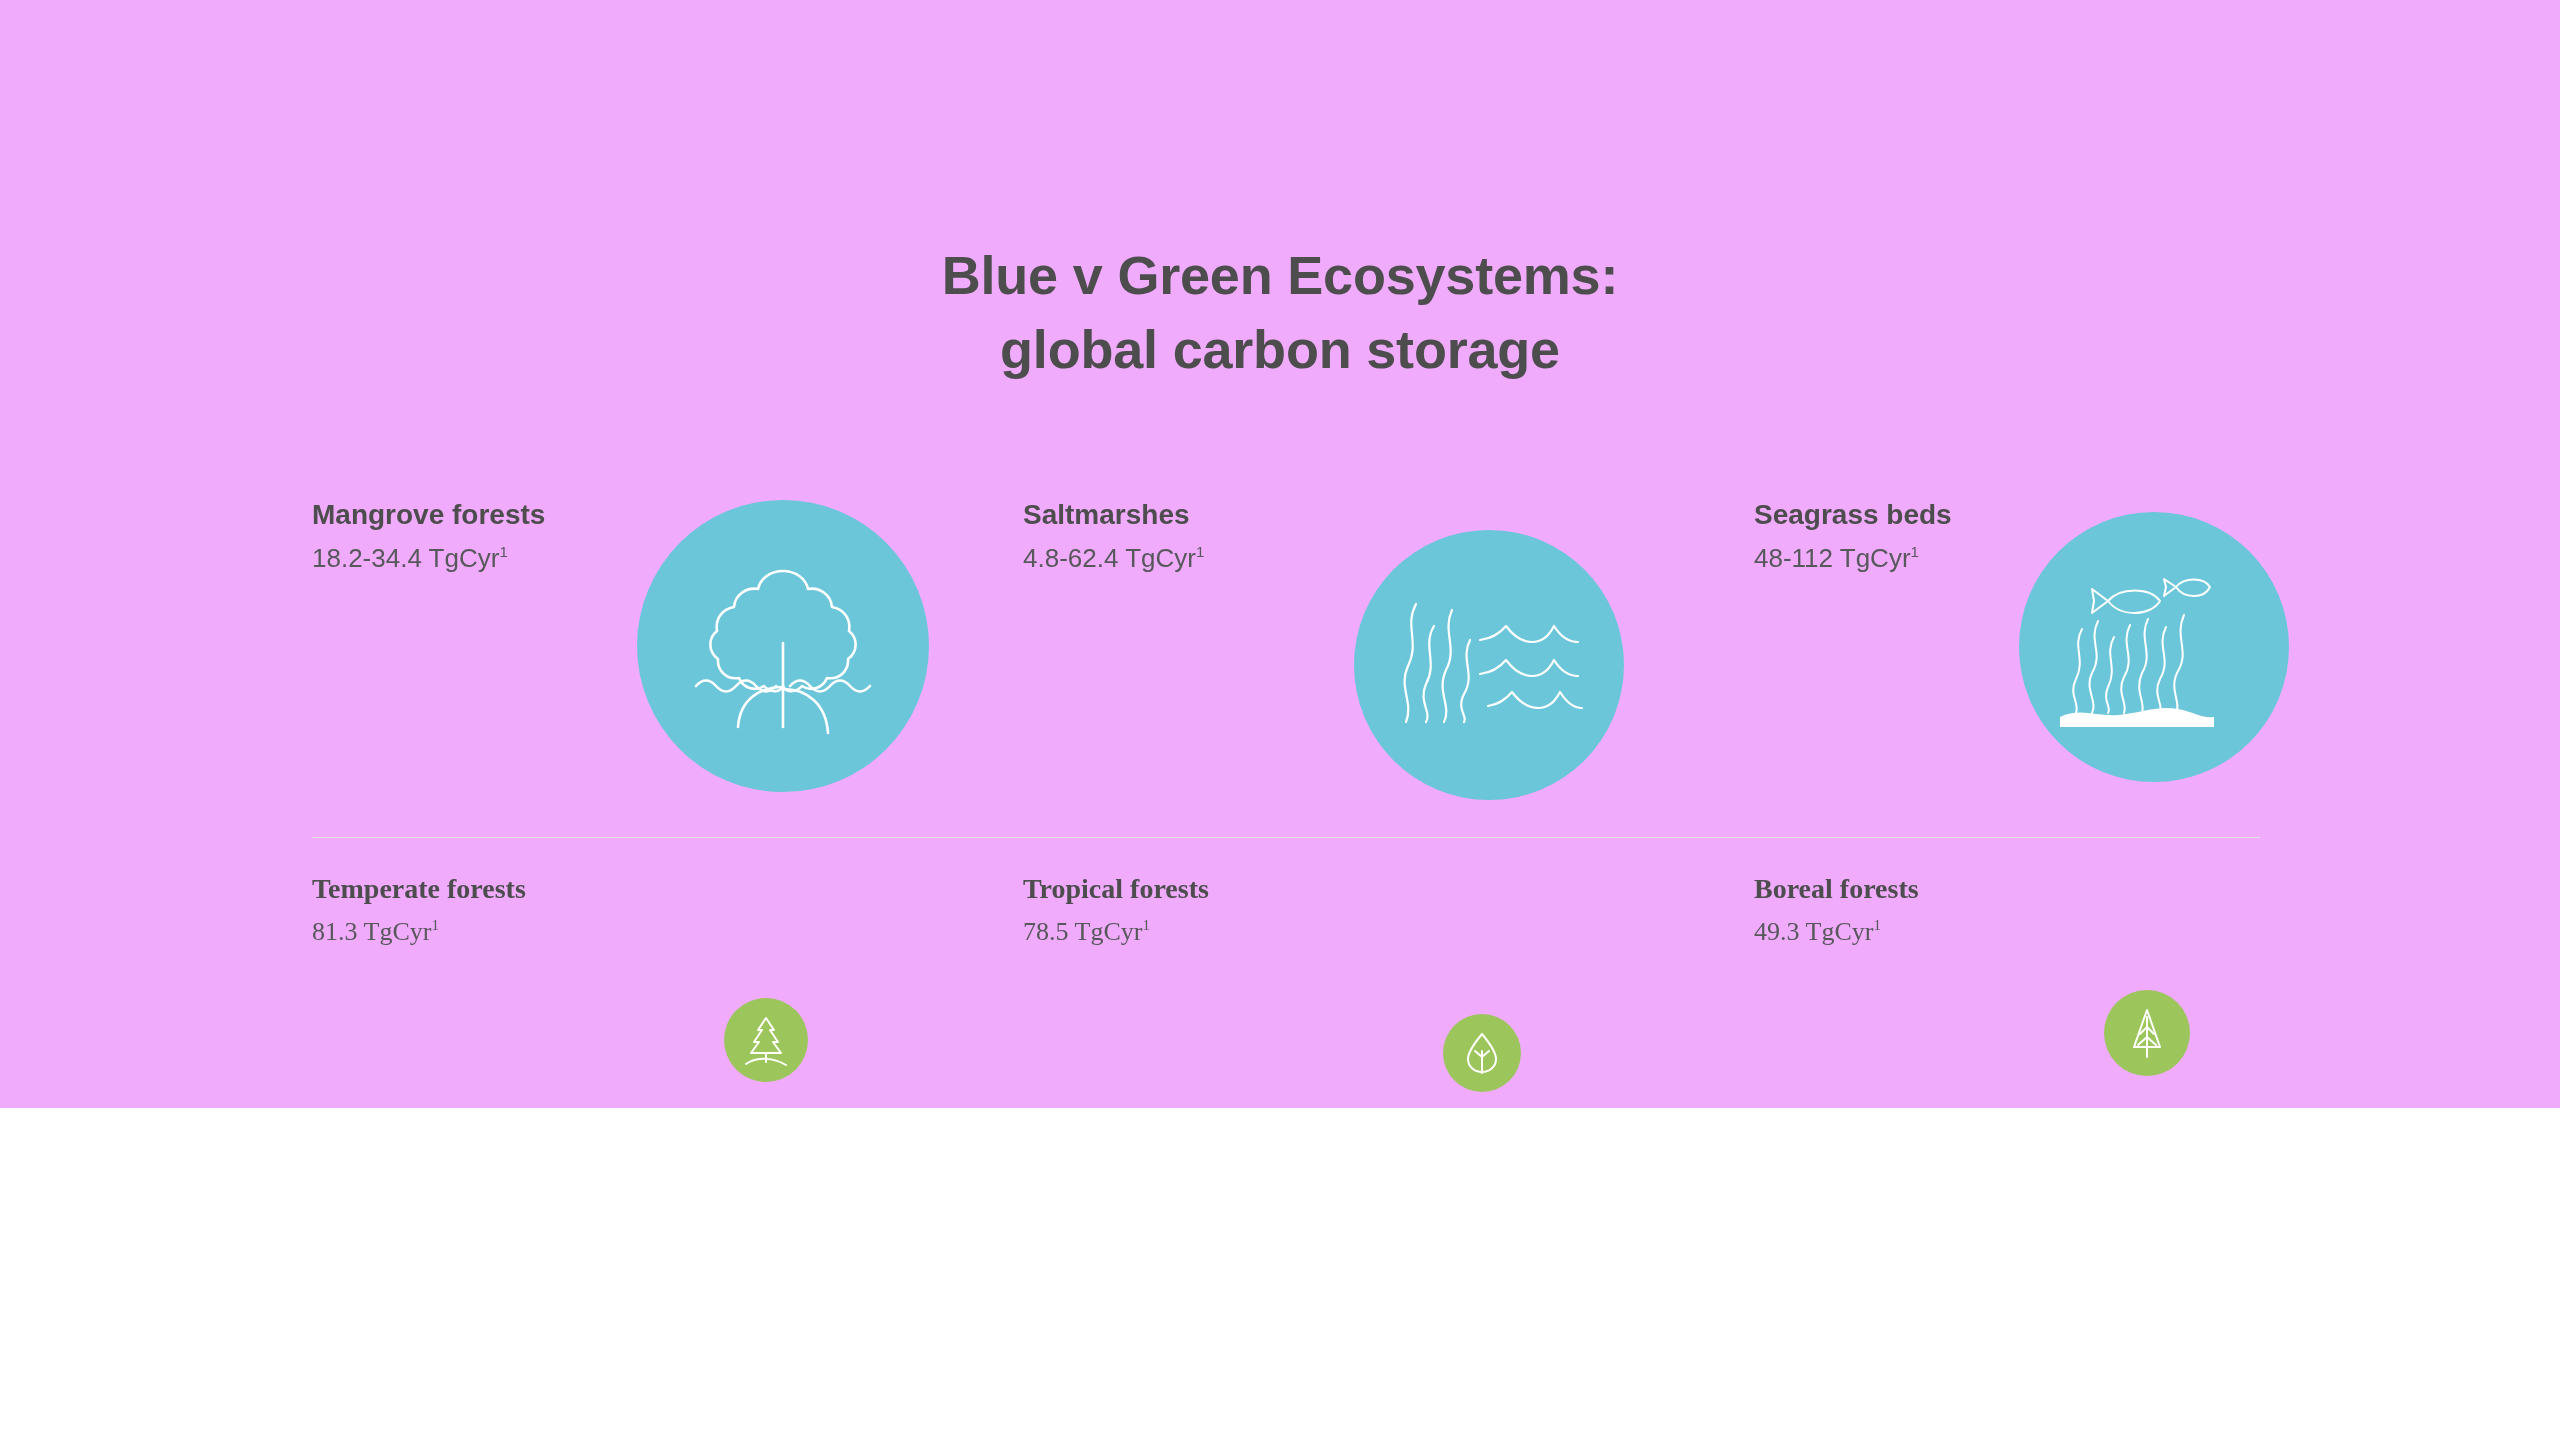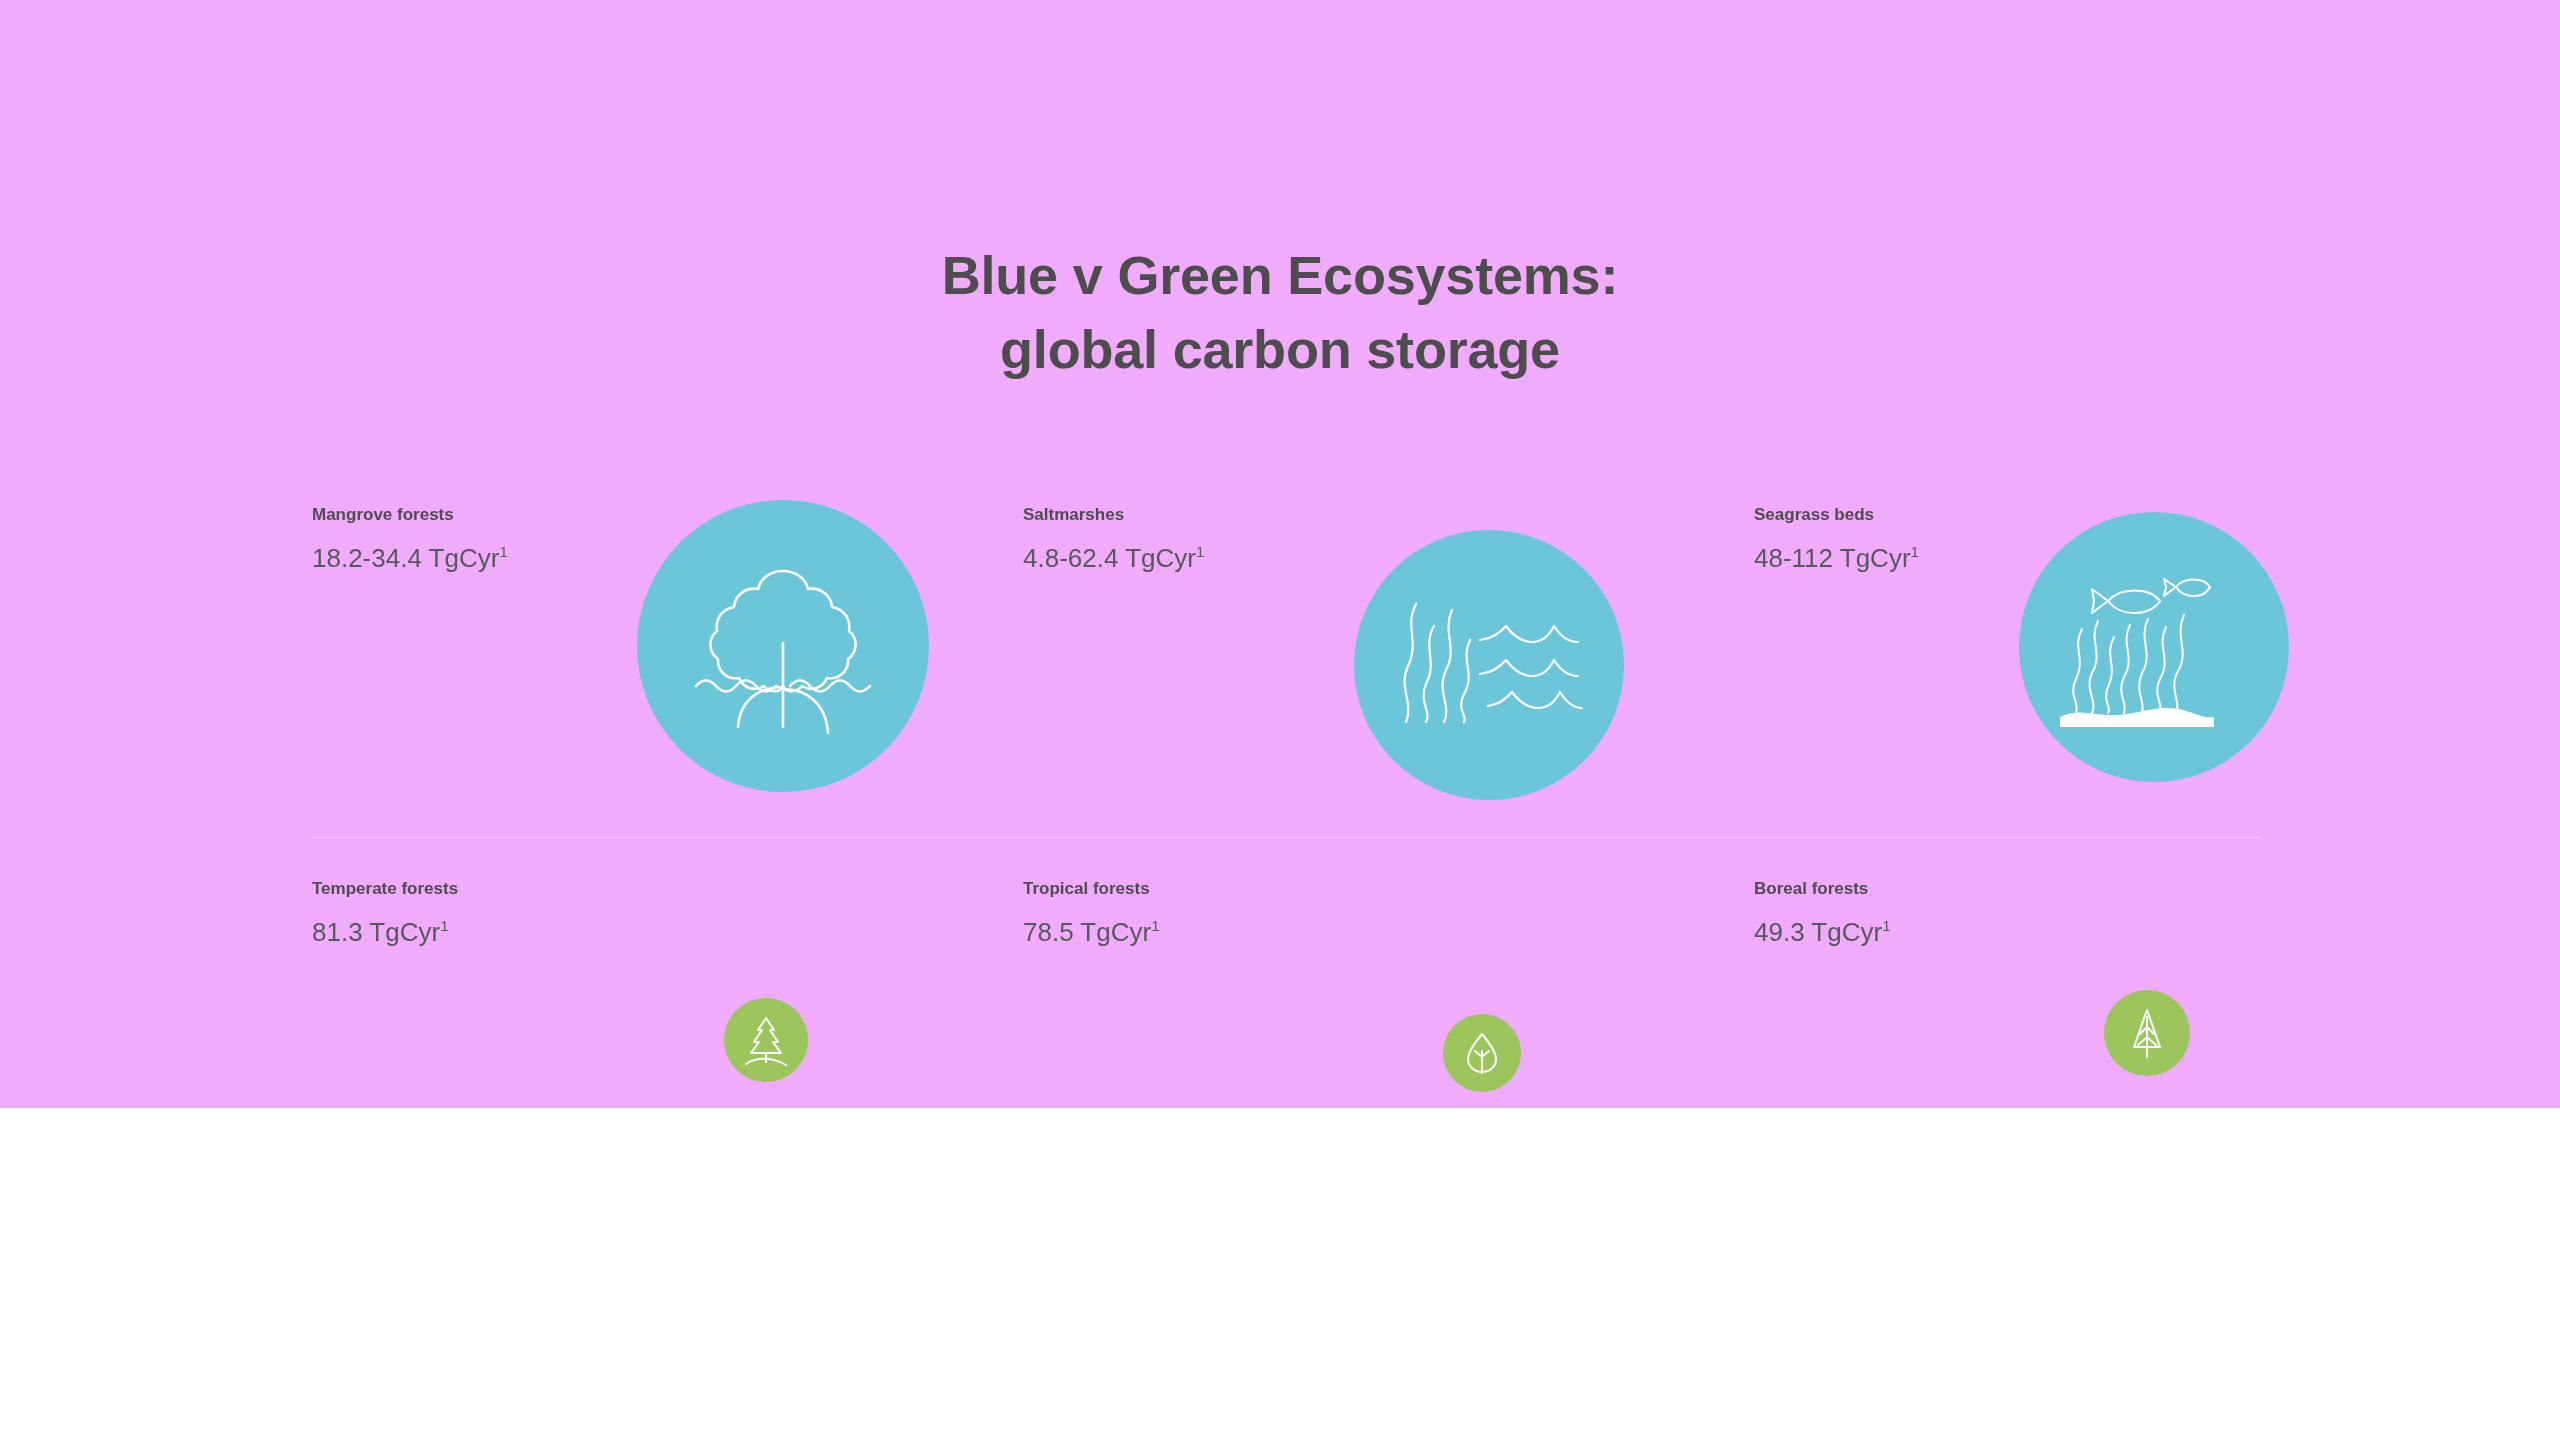--- a/index.html
+++ b/index.html
@@ -44,39 +44,39 @@
 
   
   .row {
     position: absolute;
     left: 312px;
     width: 1948px;
     display: flex;
     flex-direction: row;
   }
   .row-blue { top: 498px; height: 300px; }
-  .row-green { top: 872px; height: 230px; }
+  .row-green { top: 872px; height: 230px; font-family: Liberation Serif, serif; }
 
   .cell {
     position: relative;
     width: 711px;
     flex: 0 0 711px;
     height: 100%;
   }
   .cell:last-child { flex: 0 0 526px; width: 526px; margin-left: 20px; }
 
   .label-wrap {
     position: absolute;
     left: 0;
     top: 0;
     width: 420px;
   }
   .eco-name {
     display: block;
-    font-size: 17px;
+    font-size: 28px;
     font-weight: 700;
     color: #4d4d4d;
     line-height: 34px;
     white-space: nowrap;
   }
   .eco-value {
     display: block;
     margin-top: 10px;
     font-size: 26px;
     font-weight: 400;

